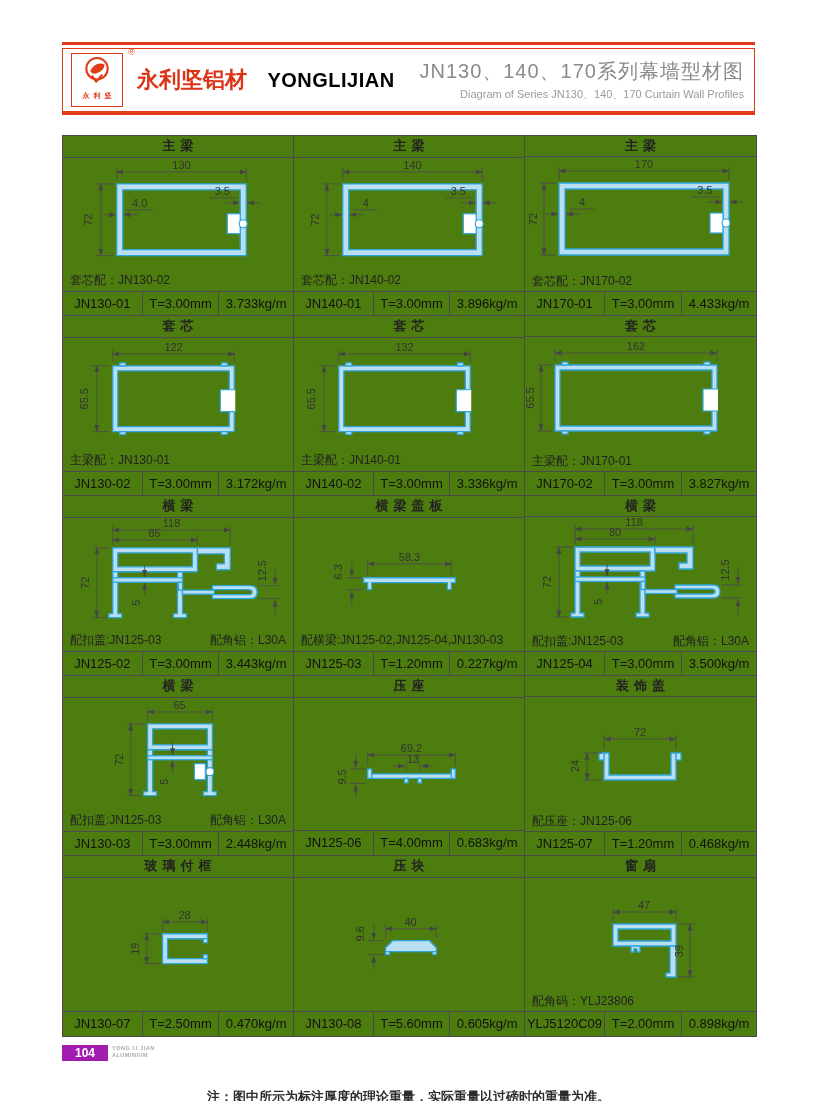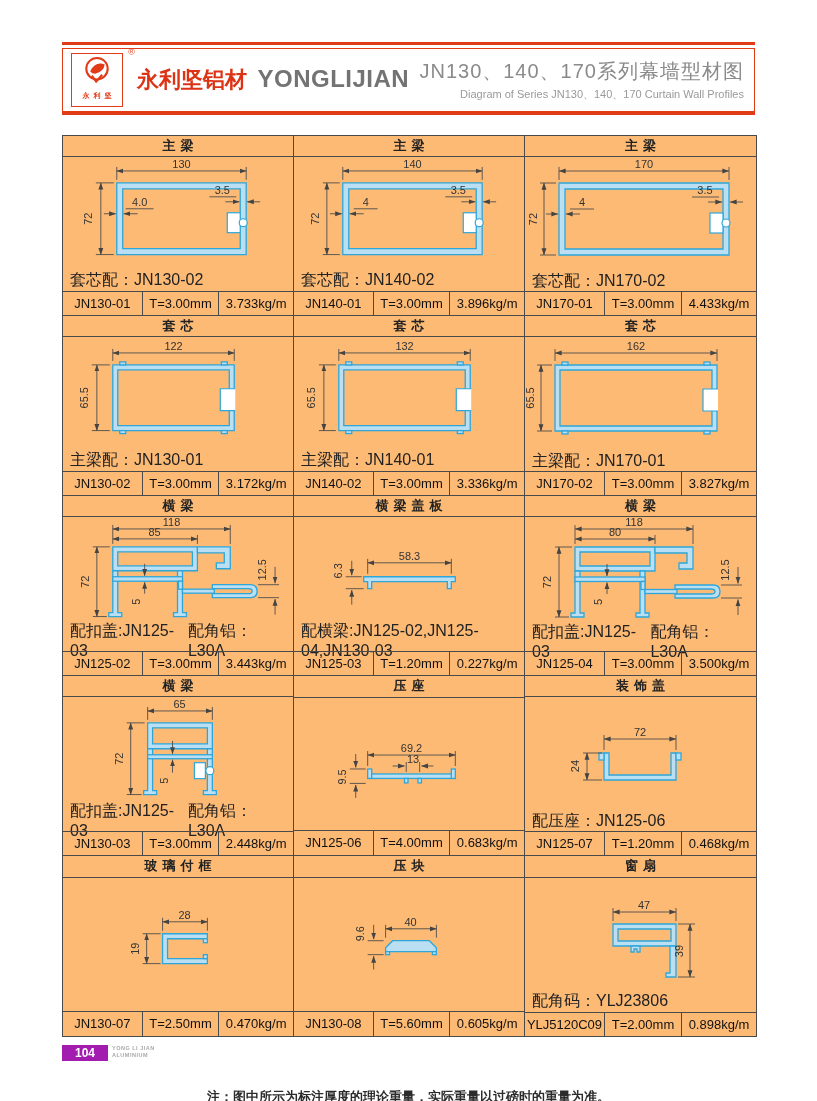--- a/index.html
+++ b/index.html
@@ -10,37 +10,37 @@
   .header{position:absolute;left:62px;top:48px;width:691px;height:62px;
           border:1px solid #e23b17;border-bottom:4px solid #e23b17;display:flex;align-items:center;}
   .logo-wrap{position:relative;margin-left:8px;}
   .logo-box{width:52px;height:54px;border:1.5px solid #e23b17;display:flex;flex-direction:column;
             align-items:center;justify-content:flex-start;box-sizing:border-box;}
   .logo-box svg{width:38px;height:36px;display:block;margin-top:1px;}
   .logo-chars{font-size:7px;color:#e23b17;letter-spacing:4px;padding-left:4px;line-height:9px;font-weight:bold;}
   .reg{position:absolute;right:-12px;top:-6px;font-size:9px;color:#e23b17;}
   .brand{margin-left:14px;white-space:nowrap;}
   .brand-cn{font-size:22px;font-weight:bold;color:#dd3315;}
-  .brand-en{font-size:24px;font-weight:bold;color:#737373;letter-spacing:0.5px;margin-left:6px;}
+  .brand-en{font-size:20px;font-weight:bold;color:#000000;letter-spacing:0.5px;margin-left:16px;}
   .head-right{margin-left:auto;text-align:right;padding-right:10px;}
   .title-cn{font-size:20px;color:#8a8a8a;letter-spacing:1px;}
   .title-en{font-size:11px;color:#9a9a9a;margin-top:2px;}
   
   .grid{position:absolute;left:62px;top:135px;width:693px;border:1px solid #4a4a4a;
         display:grid;grid-template-columns:1fr 1fr 1fr;grid-auto-rows:180px;box-sizing:content-box;}
   .cell{border-right:1px solid #4a4a4a;border-bottom:1px solid #4a4a4a;display:flex;flex-direction:column;
-        box-sizing:border-box;overflow:hidden;background:#fdba74;}
+        box-sizing:border-box;overflow:hidden;background:#4d7c0f;}
   .cell:nth-child(3n){border-right:none;}
   .cell:nth-last-child(-n+3){border-bottom:none;}
   .cell-title{height:21px;line-height:20px;text-align:center;border-bottom:1px solid #4a4a4a;
               font-size:13px;font-weight:600;letter-spacing:5px;padding-left:5px;color:#222;}
   .cell-draw{flex:1;position:relative;}
   .cell-draw svg{width:100%;height:100%;display:block;}
   .cell-note{height:20px;display:flex;justify-content:space-between;align-items:center;
-             padding:0 7px;font-size:16px;color:#222;}
+             padding:0 7px;font-size:12px;color:#222;}
   .cell-foot{height:24px;border-top:1px solid #4a4a4a;display:flex;font-size:13px;color:#111;}
   .cell-foot span{display:block;line-height:23px;text-align:center;}
   .f1{width:34.2%;}
   .f2{width:32.9%;border-left:1px solid #4a4a4a;}
   .f3{flex:1;border-left:1px solid #4a4a4a;}
   
   .tube{fill:#badff2;stroke:#2ea6da;stroke-width:1.3;}
   .wht{fill:#ffffff;stroke:#2ea6da;stroke-width:1.2;}
   .dl{stroke:#4d4d4d;stroke-width:0.9;fill:none;}
   .ar2{marker-start:url(#ar);marker-end:url(#ar);}

